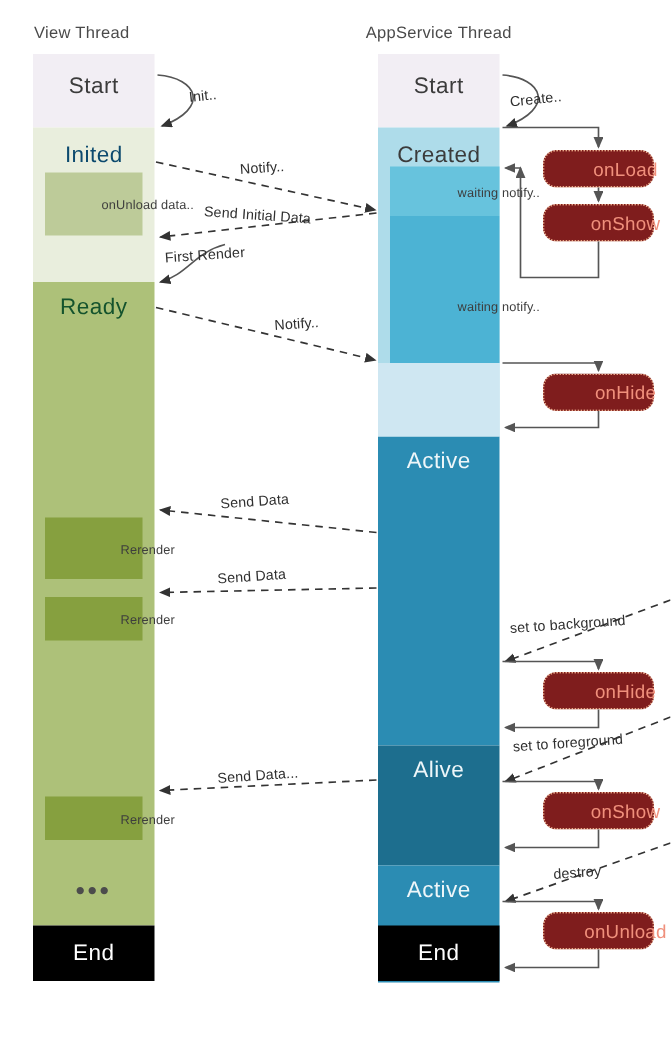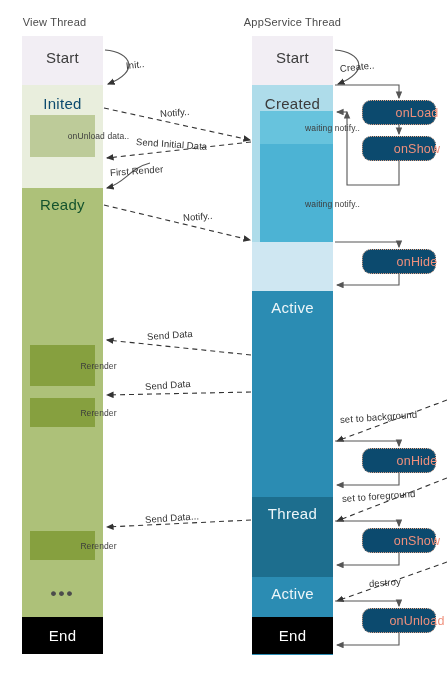--- a/index.html
+++ b/index.html
@@ -27,21 +27,21 @@
     position:absolute;left:0;width:100%;text-align:center;
     font-size:8.5px;line-height:1;color:#3d3d3d;letter-spacing:.1px;padding-left:36px;
   }
   .dots{
     position:absolute;left:0;width:100%;text-align:center;
     font-size:17px;line-height:1;color:#4c4c4c;letter-spacing:2px;font-weight:bold;
   }
 
   .hook{
     position:absolute;box-sizing:border-box;
-    border:1px dotted #e8a887;border-radius:9px;background:#0c4a6e;
+    border:1px dotted #e8a887;border-radius:9px;background:#7f1d1d;
     color:#f0907c;font-size:12.5px;
     display:flex;align-items:center;justify-content:center;
     letter-spacing:.2px;
     padding-left:36px;
   }
 
   .edge-label{
     position:absolute;font-size:9.5px;color:#2f2f2f;white-space:nowrap;
     background:transparent;letter-spacing:.1px;
   }
@@ -99,21 +99,21 @@
 
     <div class="band" style="top:49px;height:206px;background:#aedcea;">
       <div class="band-label" style="top:11px;color:#3b3b3b;">Created</div>
     </div>
 
     <div class="band" style="top:255px;height:206px;background:#2b8cb3;">
       <div class="band-label" style="top:9px;color:#eef6f9;">Active</div>
     </div>
 
     <div class="band" style="top:461px;height:80px;background:#1d6e8e;">
-      <div class="band-label" style="top:9px;color:#eef6f9;">Thread</div>
+      <div class="band-label" style="top:9px;color:#eef6f9;">Alive</div>
     </div>
 
     <div class="band" style="top:541px;height:78px;background:#2b8cb3;">
       <div class="band-label" style="top:9px;color:#eef6f9;">Active</div>
     </div>
 
     <div class="band" style="top:581px;height:37px;background:#000000;">
       <div class="band-label" style="top:11px;color:#ffffff;">End</div>
     </div>
 

